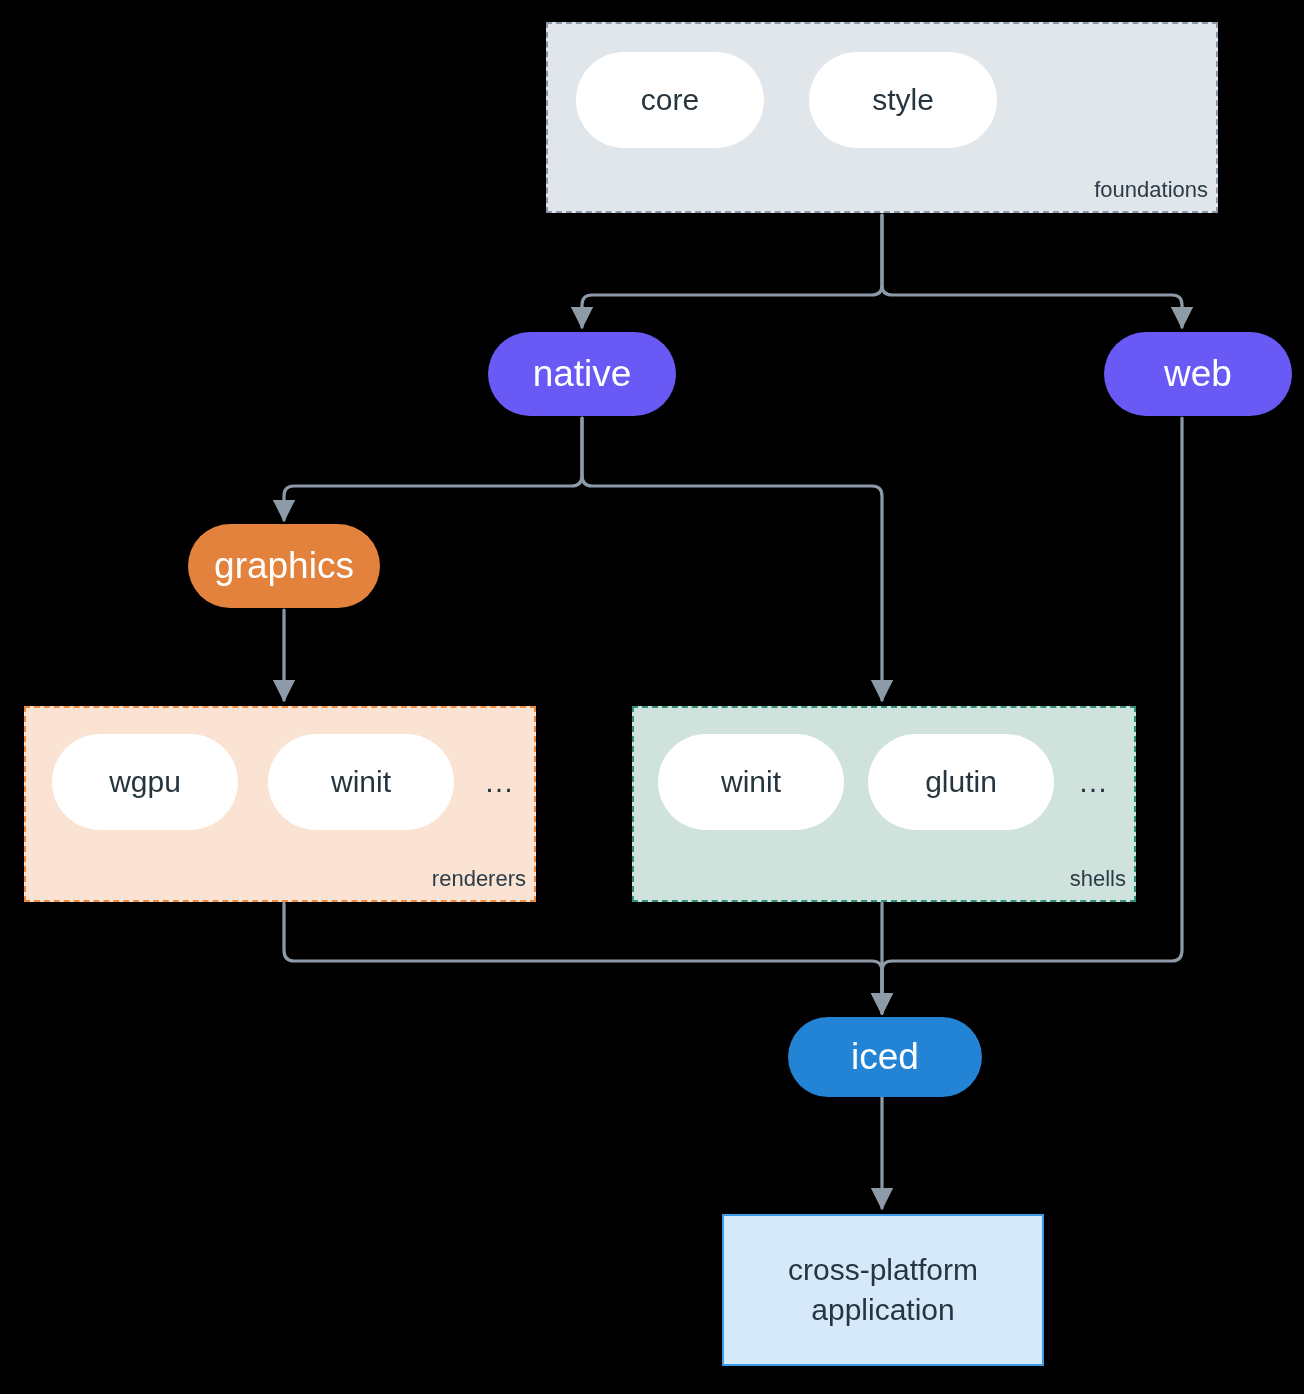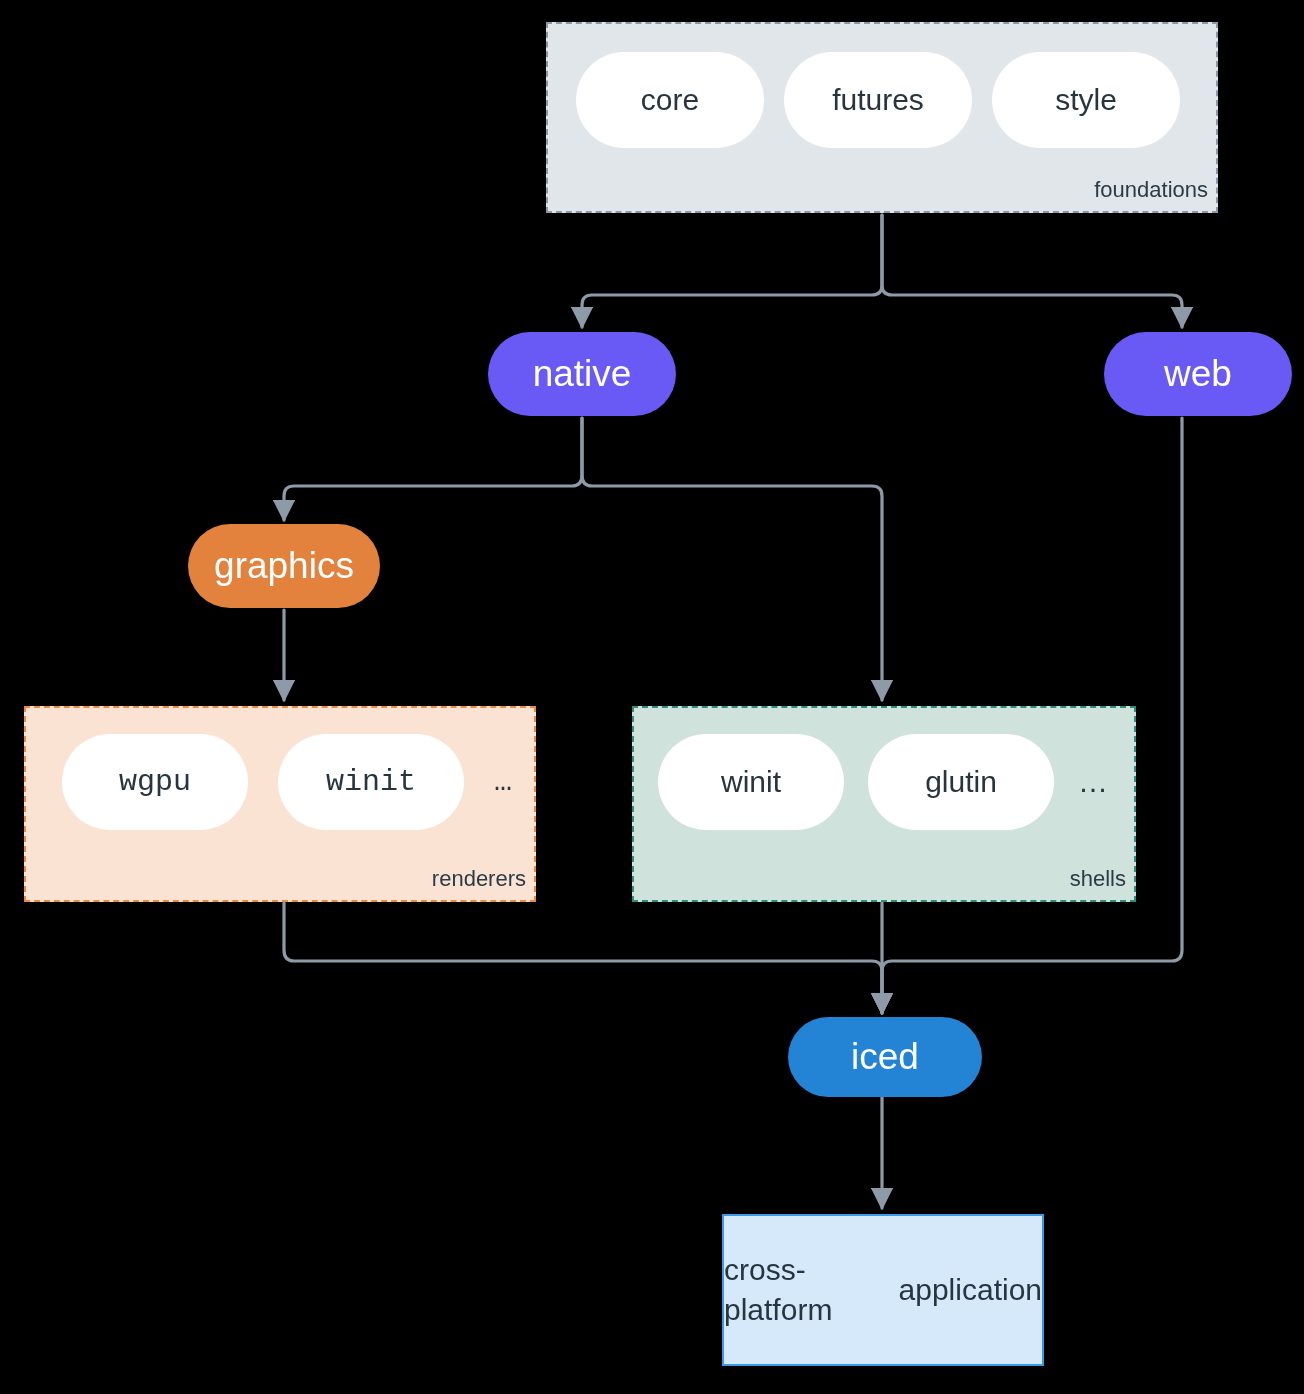--- a/index.html
+++ b/index.html
@@ -71,24 +71,23 @@
     box-sizing: border-box;
     display: flex;
     align-items: center;
     justify-content: center;
     color: #ffffff;
     font-size: 37px;
     border-radius: 48px;
   }
   .node-rect {
     border-radius: 0;
-    flex-direction: row;
+    flex-direction: column;
     line-height: 1.32;
     font-size: 30px;
-    justify-content: flex-end;
   }
 </style>
 </head>
 <body>
 
 <div id="canvas">
 
   <svg id="edges" viewBox="0 0 1304 1394">
     <defs>
       <marker id="arrow" viewBox="0 0 10 10" refX="9" refY="5" markerWidth="7" markerHeight="7" orient="auto-start-reverse">
@@ -108,43 +107,42 @@
       <path d="M 284 903 L 284 950 Q 284 961 294 961 L 872 961 Q 882 961 882 971 L 882 1013" marker-end="url(#arrow)"></path>
       <path d="M 882 903 L 882 1013" marker-end="url(#arrow)"></path>
       <path d="M 1182 418 L 1182 950 Q 1182 961 1172 961 L 892 961 Q 882 961 882 971 L 882 1013" marker-end="url(#arrow)"></path>
 
       <path d="M 882 1097 L 882 1208" marker-end="url(#arrow)"></path>
     </g>
   </svg>
 
   <div class="cluster" style="left:546px; top:22px; width:672px; height:191px;
               background:#e1e6ea; border-color:#8a98a8;">
-    <div class="cluster-nodes" style="left:28px; top:28px; gap:20px;">
+    <div class="cluster-nodes" style="left:28px; top:28px; gap:45px;">
       <div class="leaf" style="width:188px;">core</div>
-      <div class="leaf" style="width:188px;">futures</div>
       <div class="leaf" style="width:188px;">style</div>
     </div>
     <div class="cluster-label">foundations</div>
   </div>
 
   <div class="node" style="left:488px; top:332px; width:188px; height:84px; background:#6a5af5;">
     <span>native</span>
   </div>
 
   <div class="node" style="left:1104px; top:332px; width:188px; height:84px; background:#6a5af5;">
     <span>web</span>
   </div>
 
   <div class="node" style="left:188px; top:524px; width:192px; height:84px; background:#e2823c;">
     <span>graphics</span>
   </div>
 
   <div class="cluster" style="left:24px; top:706px; width:512px; height:196px;
               background:#fbe3d3; border-color:#ef8a3c;">
-    <div class="cluster-nodes" style="left:36px; top:26px; gap:30px;font-family:Liberation Mono, monospace;">
+    <div class="cluster-nodes" style="left:26px; top:26px; gap:30px;">
       <div class="leaf" style="width:186px;">wgpu</div>
       <div class="leaf" style="width:186px;">winit</div>
       <div class="ellipsis">…</div>
     </div>
     <div class="cluster-label">renderers</div>
   </div>
 
   <div class="cluster" style="left:632px; top:706px; width:504px; height:196px;
               background:#cfe2dc; border-color:#2e8f7d;">
     <div class="cluster-nodes" style="left:24px; top:26px; gap:24px;">

